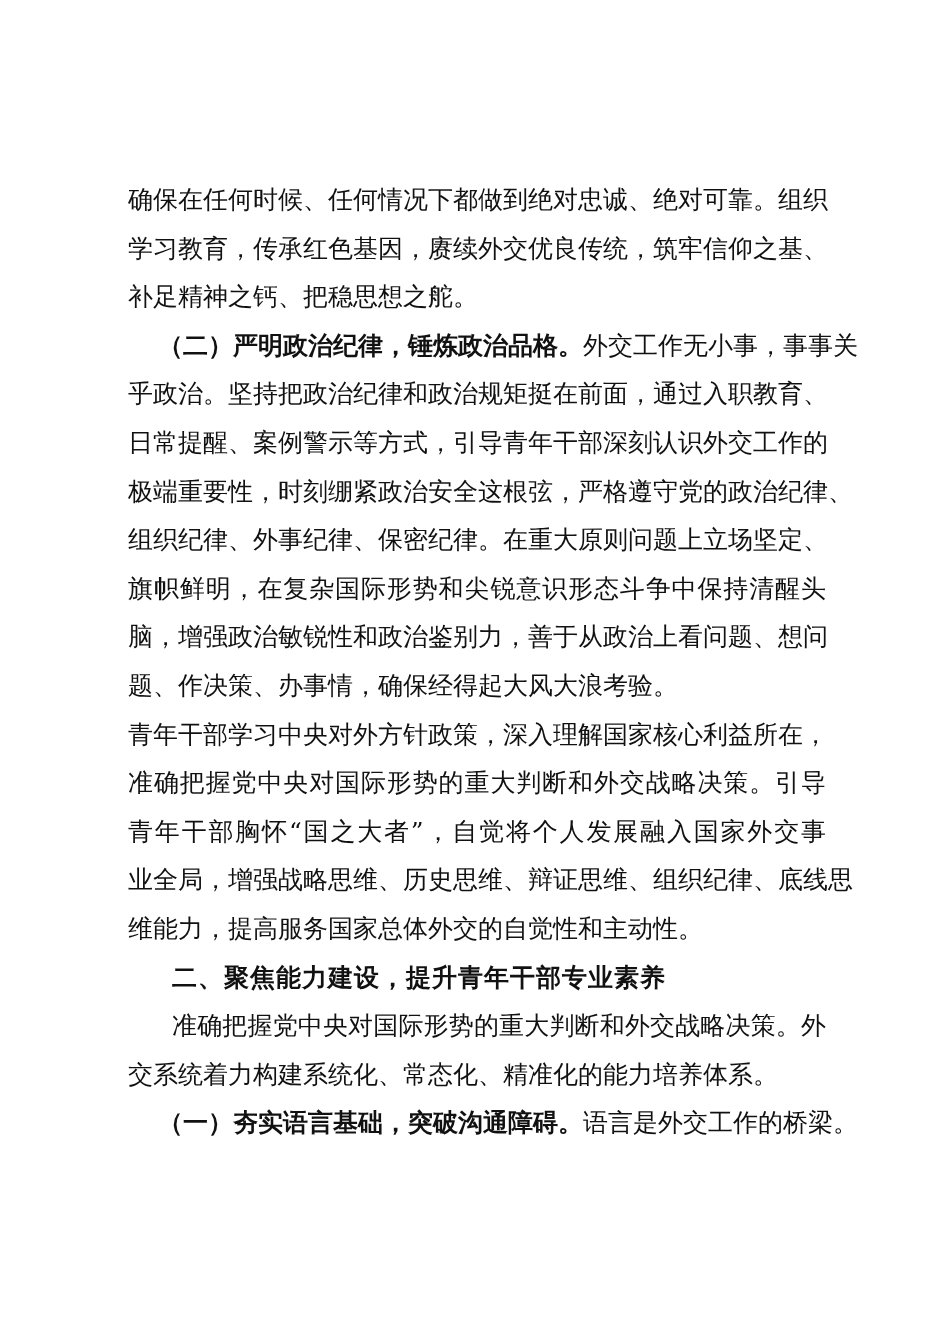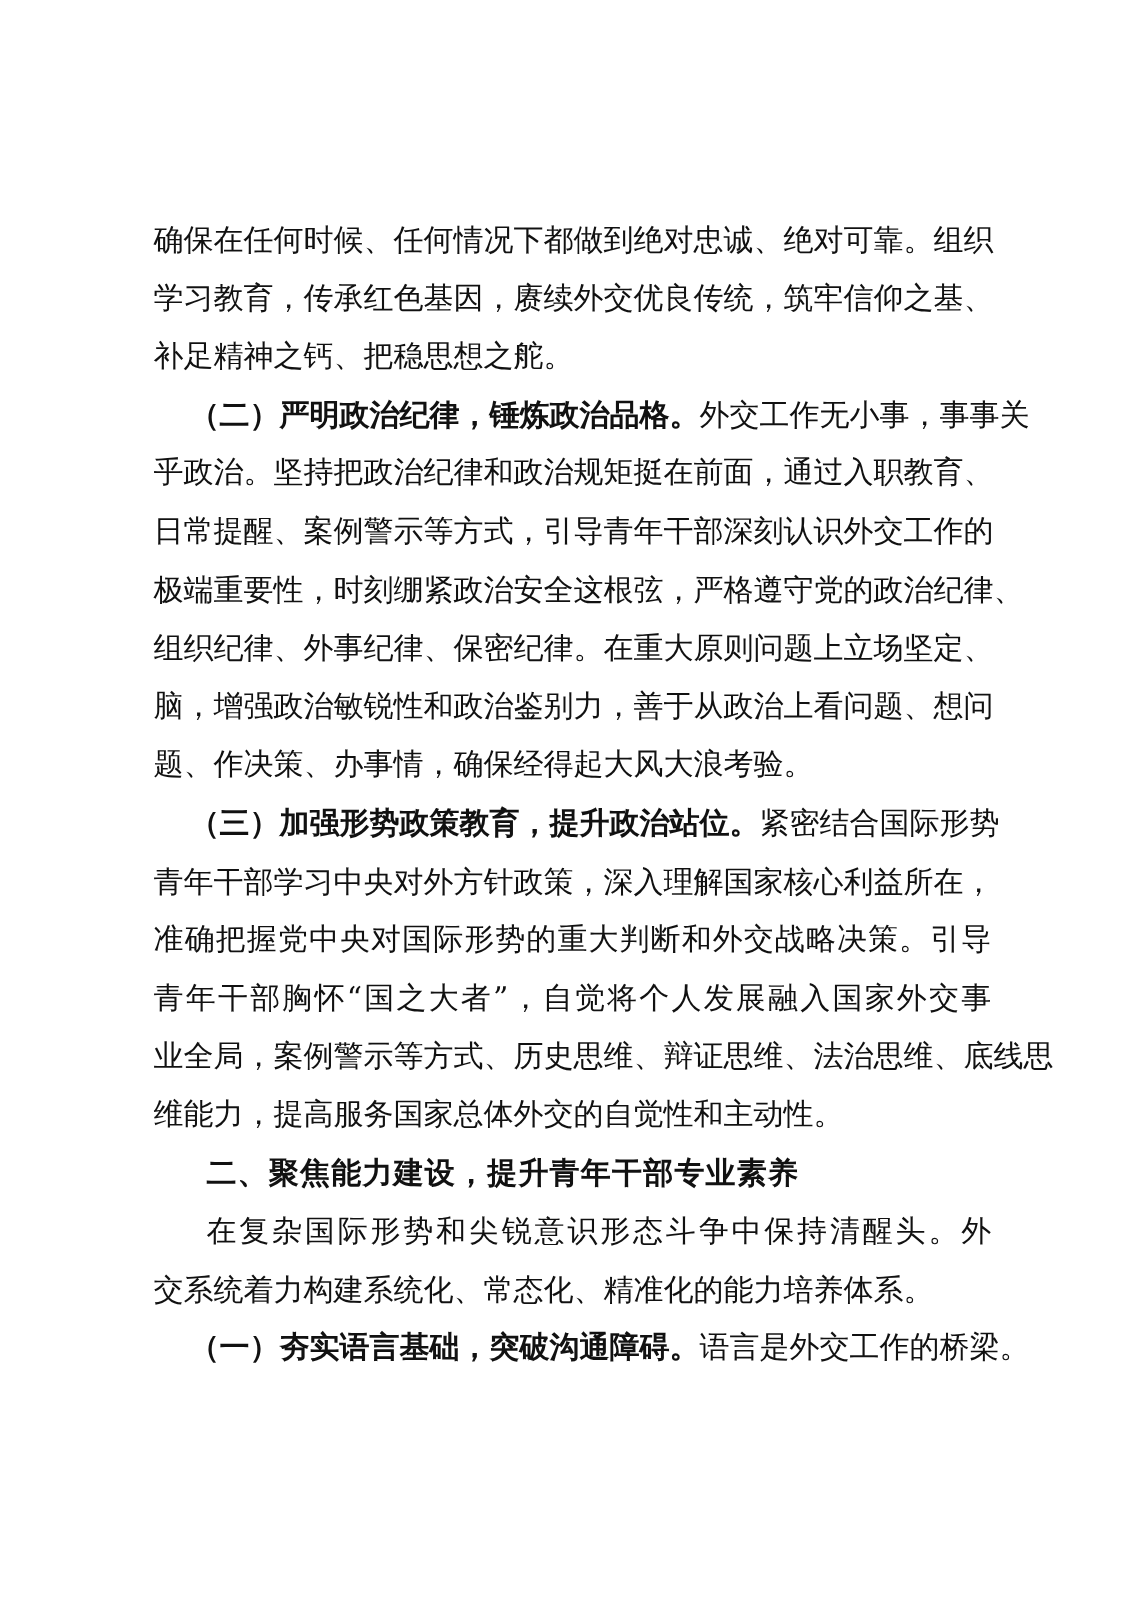--- a/index.html
+++ b/index.html
@@ -60,37 +60,37 @@
     <div class="line">学习教育，传承红色基因，赓续外交优良传统，筑牢信仰之基、</div>
     <div class="line last">补足精神之钙、把稳思想之舵。</div>
   </div>
 
   <div>
     <div class="line indent-h3"><span class="bold">（二）严明政治纪律，锤炼政治品格。</span><span>外交工作无小事，事事关</span></div>
     <div class="line">乎政治。坚持把政治纪律和政治规矩挺在前面，通过入职教育、</div>
     <div class="line">日常提醒、案例警示等方式，引导青年干部深刻认识外交工作的</div>
     <div class="line">极端重要性，时刻绷紧政治安全这根弦，严格遵守党的政治纪律、</div>
     <div class="line">组织纪律、外事纪律、保密纪律。在重大原则问题上立场坚定、</div>
+    <div class="line">旗帜鲜明，在复杂国际形势和尖锐意识形态斗争中保持清醒头</div>
     <div class="line">脑，增强政治敏锐性和政治鉴别力，善于从政治上看问题、想问</div>
     <div class="line last">题、作决策、办事情，确保经得起大风大浪考验。</div>
   </div>
 
   <div>
-    <div class="line indent-h3"><span class="bold">（三）加强形势政策教育，提升政治站位。</span><span>紧密结合国际形势</span></div>
     <div class="line">青年干部学习中央对外方针政策，深入理解国家核心利益所在，</div>
     <div class="line">准确把握党中央对国际形势的重大判断和外交战略决策。引导</div>
     <div class="line">青年干部胸怀“国之大者”，自觉将个人发展融入国家外交事</div>
-    <div class="line">业全局，案例警示等方式、历史思维、辩证思维、法治思维、底线思</div>
+    <div class="line">业全局，增强战略思维、历史思维、辩证思维、组织纪律、底线思</div>
     <div class="line last">维能力，提高服务国家总体外交的自觉性和主动性。</div>
   </div>
 
   <div class="line last indent-h2 heading2">二、聚焦能力建设，提升青年干部专业素养</div>
 
   <div>
-    <div class="line indent-p">在复杂国际形势和尖锐意识形态斗争中保持清醒头。外</div>
+    <div class="line indent-p">准确把握党中央对国际形势的重大判断和外交战略决策。外</div>
     <div class="line last">交系统着力构建系统化、常态化、精准化的能力培养体系。</div>
   </div>
 
   <div>
     <div class="line indent-h3"><span class="bold">（一）夯实语言基础，突破沟通障碍。</span><span>语言是外交工作的桥梁。</span></div>
   </div>
 
 </div>
 
 </body></html>

